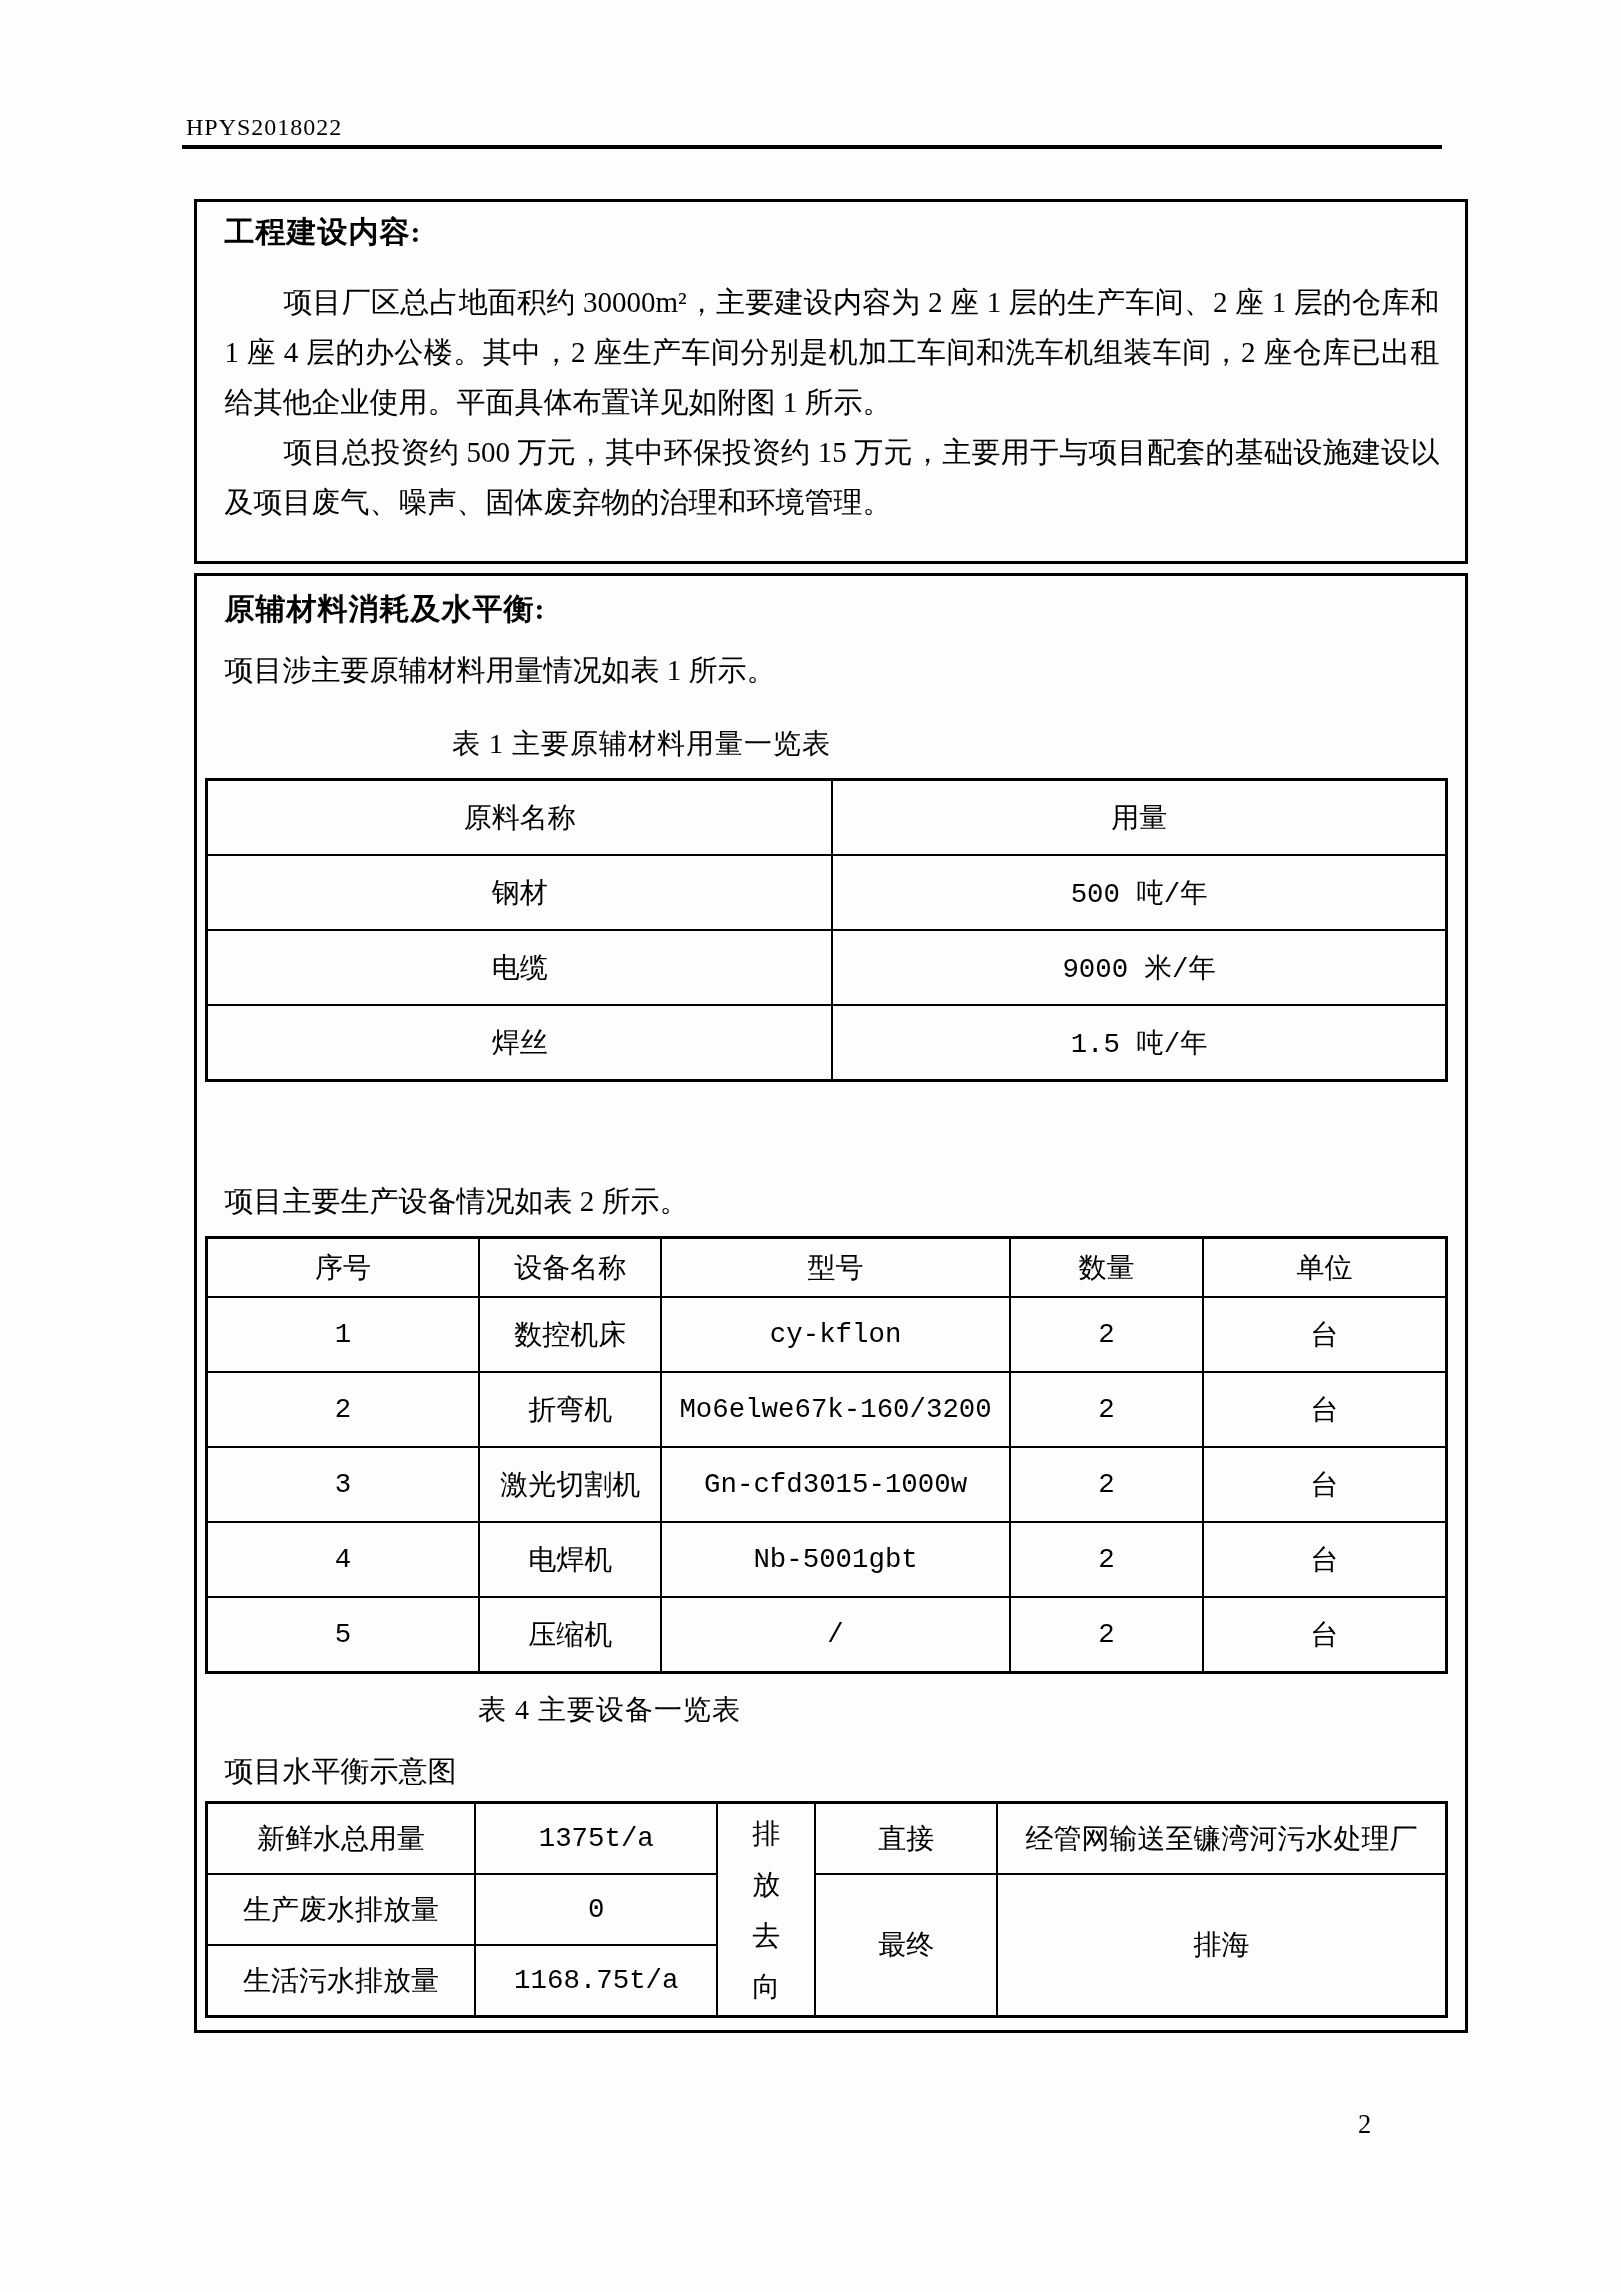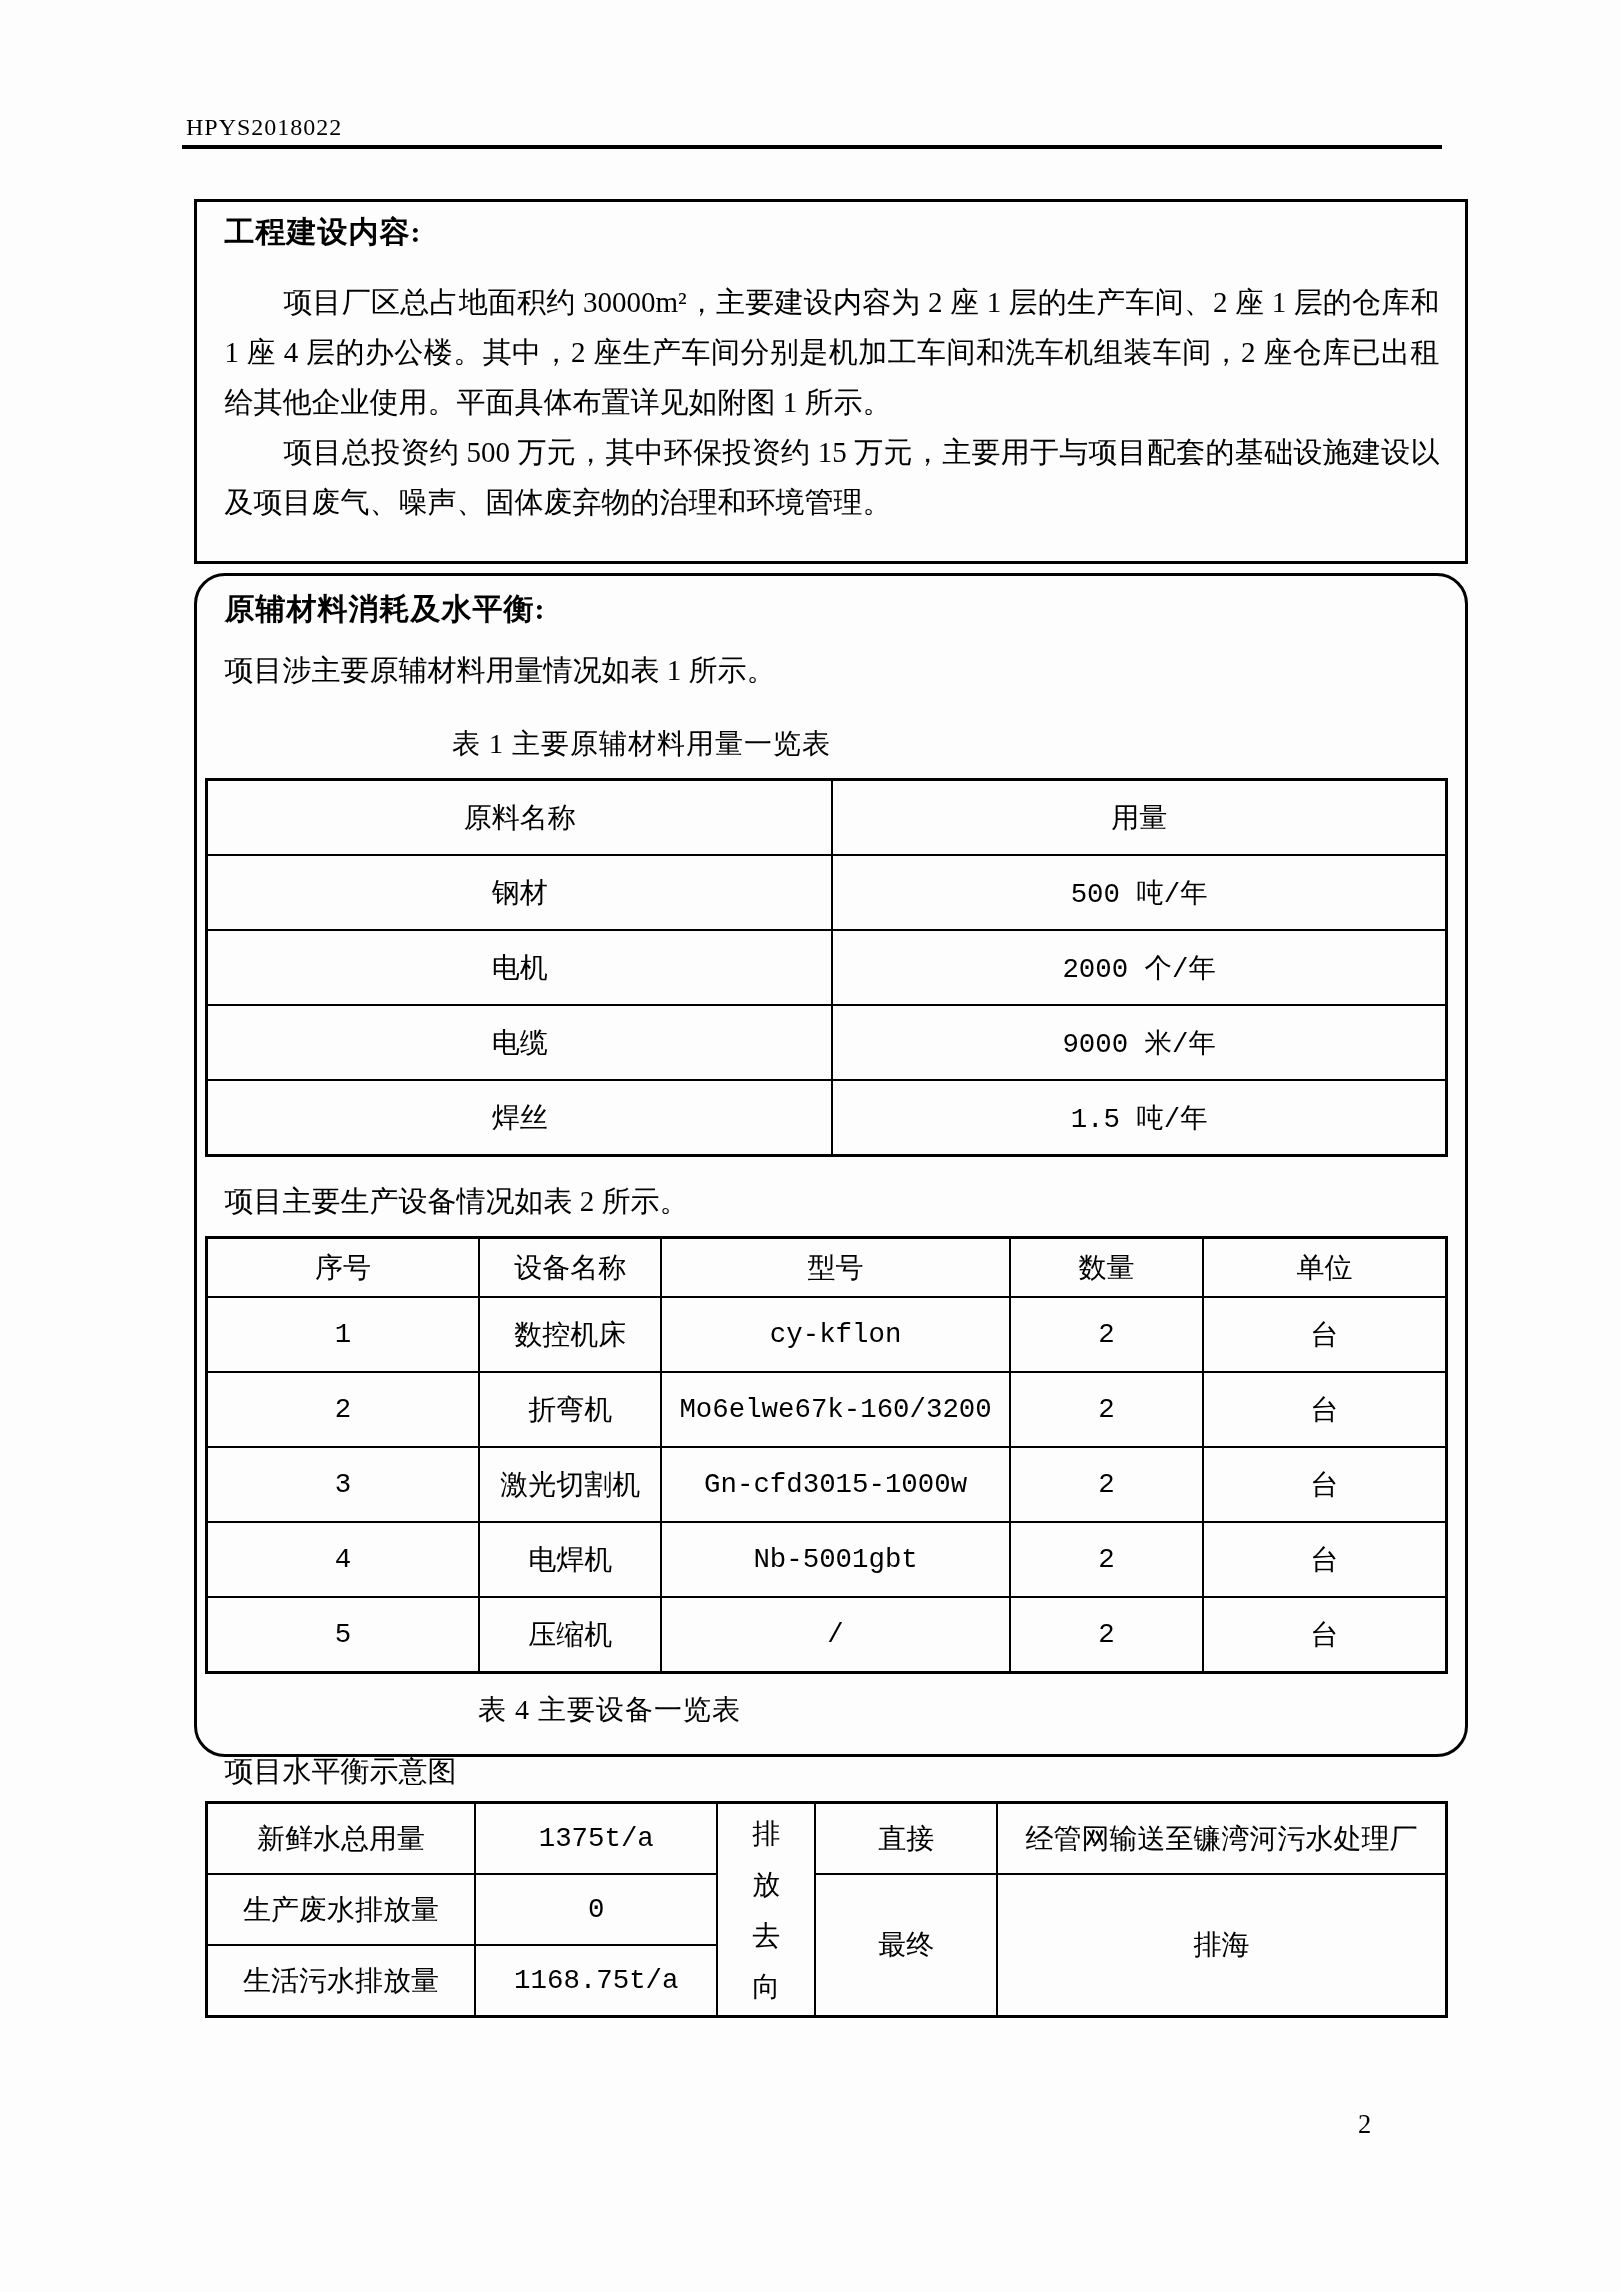--- a/index.html
+++ b/index.html
@@ -57,45 +57,41 @@
 
 <div class="abs doc-code" style="left:186px;top:114px;">HPYS2018022</div>
 <div class="abs header-rule" style="left:182px;top:145px;width:1260px;"></div>
 
 <div class="frame" style="left:174px;top:199px;width:1274px;height:365px;">
   <div class="sec-title" style="margin:9.8px 0 0 27.4px;">工程建设内容:</div>
   <p class="body-text indent" style="margin:24.5px 25.5px 0 27.4px;">项目厂区总占地面积约 30000m²，主要建设内容为 2 座 1 层的生产车间、2 座 1 层的仓库和 1 座 4 层的办公楼。其中，2 座生产车间分别是机加工车间和洗车机组装车间，2 座仓库已出租给其他企业使用。平面具体布置详见如附图 1 所示。</p>
   <p class="body-text indent" style="margin:0 25.5px 0 27.4px;">项目总投资约 500 万元，其中环保投资约 15 万元，主要用于与项目配套的基础设施建设以及项目废气、噪声、固体废弃物的治理和环境管理。</p>
 </div>
 
-<div class="frame" style="left:174px;top:573px;width:1274px;height:1184px;border-radius:31px;">
+<div class="frame" style="left:174px;top:573px;width:1274px;height:1460px;">
 
   <div class="abs sec-title" style="left:27.4px;top:12.7px;">原辅材料消耗及水平衡:</div>
 
   <div class="abs plain-line" style="left:27.4px;top:75px;">项目涉主要原辅材料用量情况如表 1 所示。</div>
 
   <div class="abs caption" style="left:255px;top:149px;">表 1 主要原辅材料用量一览表</div>
 
   <table class="tbl t1 abs" style="left:7.8px;top:202px;width:1243px;">
     <colgroup>
         <col style="width:50.5%">
         <col>
       </colgroup>
     <tbody>
       <tr>
         <td>原料名称</td>
         <td>用量</td>
       </tr>
       <tr>
         <td>钢材</td>
         <td class="mono">500 吨/年</td>
-      </tr>
-      <tr>
-        <td>电机</td>
-        <td class="mono">2000 个/年</td>
       </tr>
       <tr>
         <td>电缆</td>
         <td class="mono">9000 米/年</td>
       </tr>
       <tr>
         <td>焊丝</td>
         <td class="mono">1.5 吨/年</td>
       </tr>
     </tbody>

